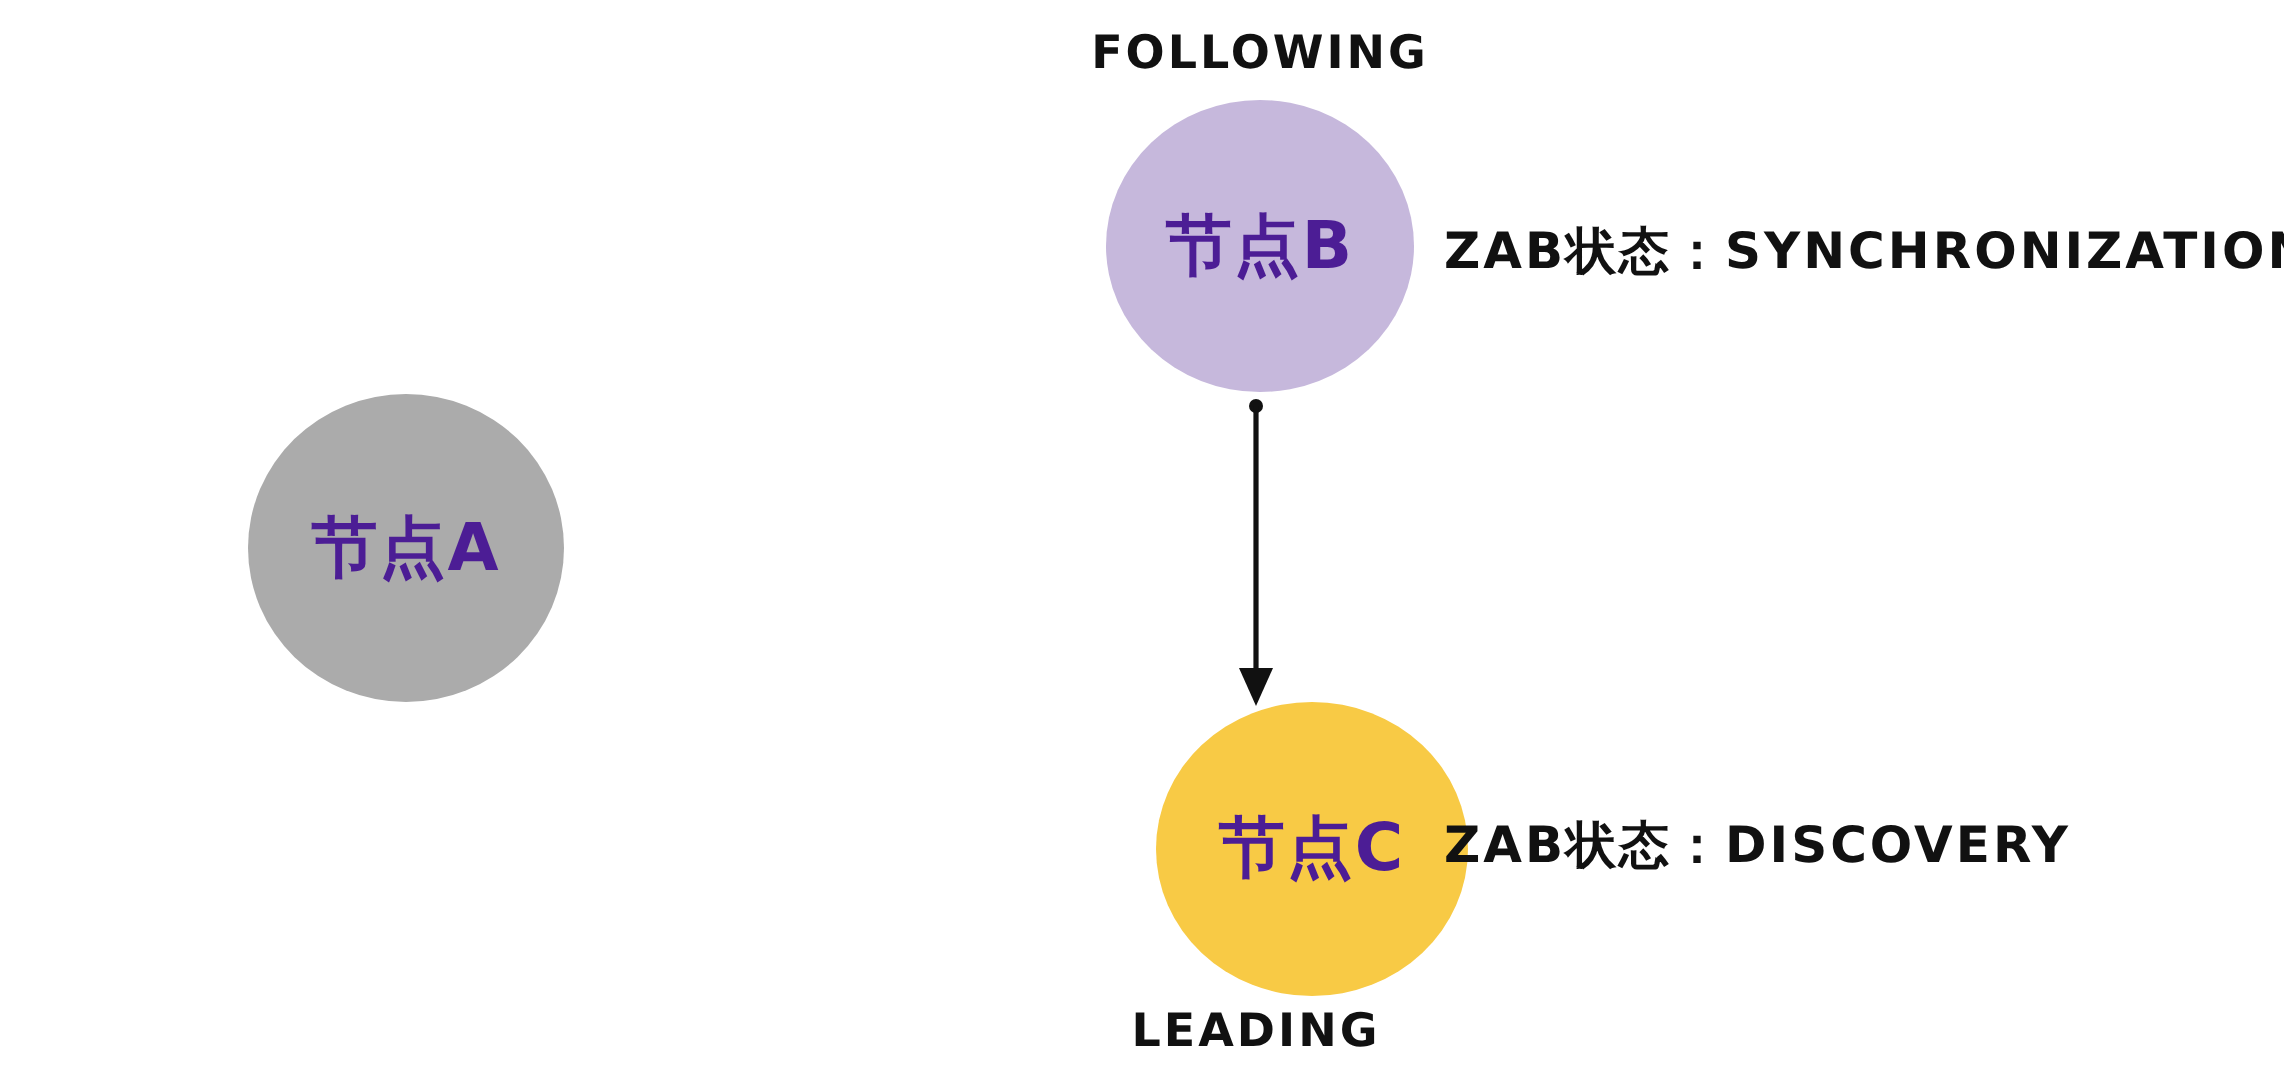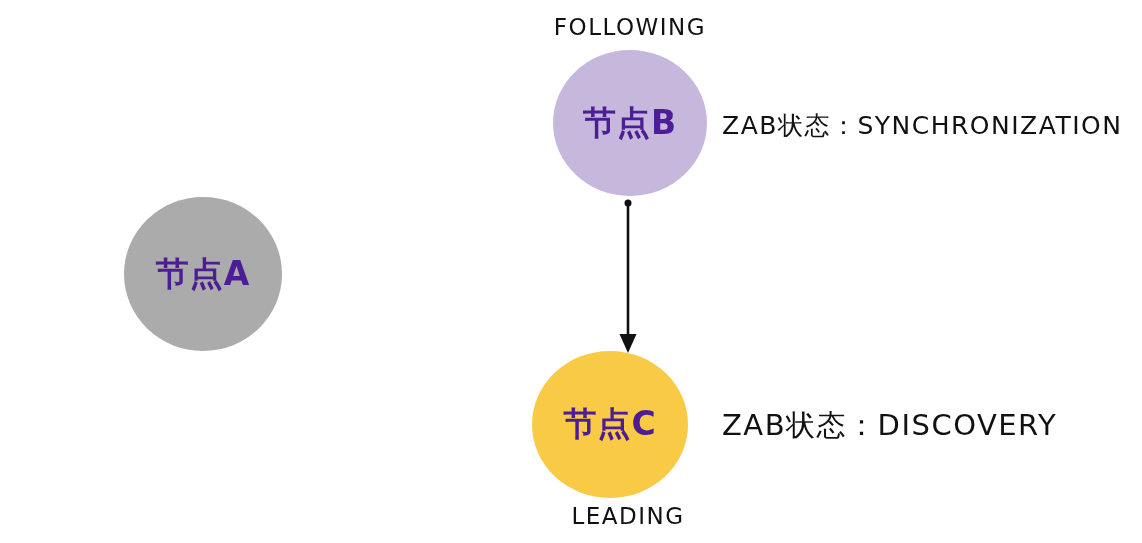--- a/index.html
+++ b/index.html
@@ -25,42 +25,42 @@
   .node-label {
     color: #4c1d95;
     font-weight: bold;
     font-size: 33px;
     letter-spacing: 1px;
     font-family: "DejaVu Sans", sans-serif;
     user-select: none;
   }
   .node-a { left: 124px; top: 197px; width: 158px; height: 154px; }
   .node-b { left: 553px; top: 50px;  width: 154px; height: 146px; }
-  .node-c { left: 532px; top: 351px; width: 156px; height: 147px; }
+  .node-c { left: 578px; top: 351px; width: 156px; height: 147px; }
 
   .caption {
     position: absolute;
     color: #111111;
-    font-weight: normal;
+    font-weight: bold;
     font-family: "DejaVu Sans", sans-serif;
     white-space: nowrap;
     letter-spacing: 1.5px;
   }
   .caption-following {
     left: 540px; top: 14px; width: 180px;
     text-align: center; font-size: 23px;
   }
   .caption-zab-b {
     left: 722px; top: 109px; font-size: 25px;
   }
   .caption-ackepoch {
     left: 645px; top: 256px; font-size: 23px;
   }
   .caption-zab-c {
-    left: 722px; top: 406px; font-size: 29px;
+    left: 722px; top: 406px; font-size: 25px;
   }
   .caption-leading {
     left: 538px; top: 503px; width: 180px;
     text-align: center; font-size: 23px;
   }
   .edge-svg {
     position: absolute;
     left: 613px; top: 196px;
     width: 30px; height: 158px;
   }

